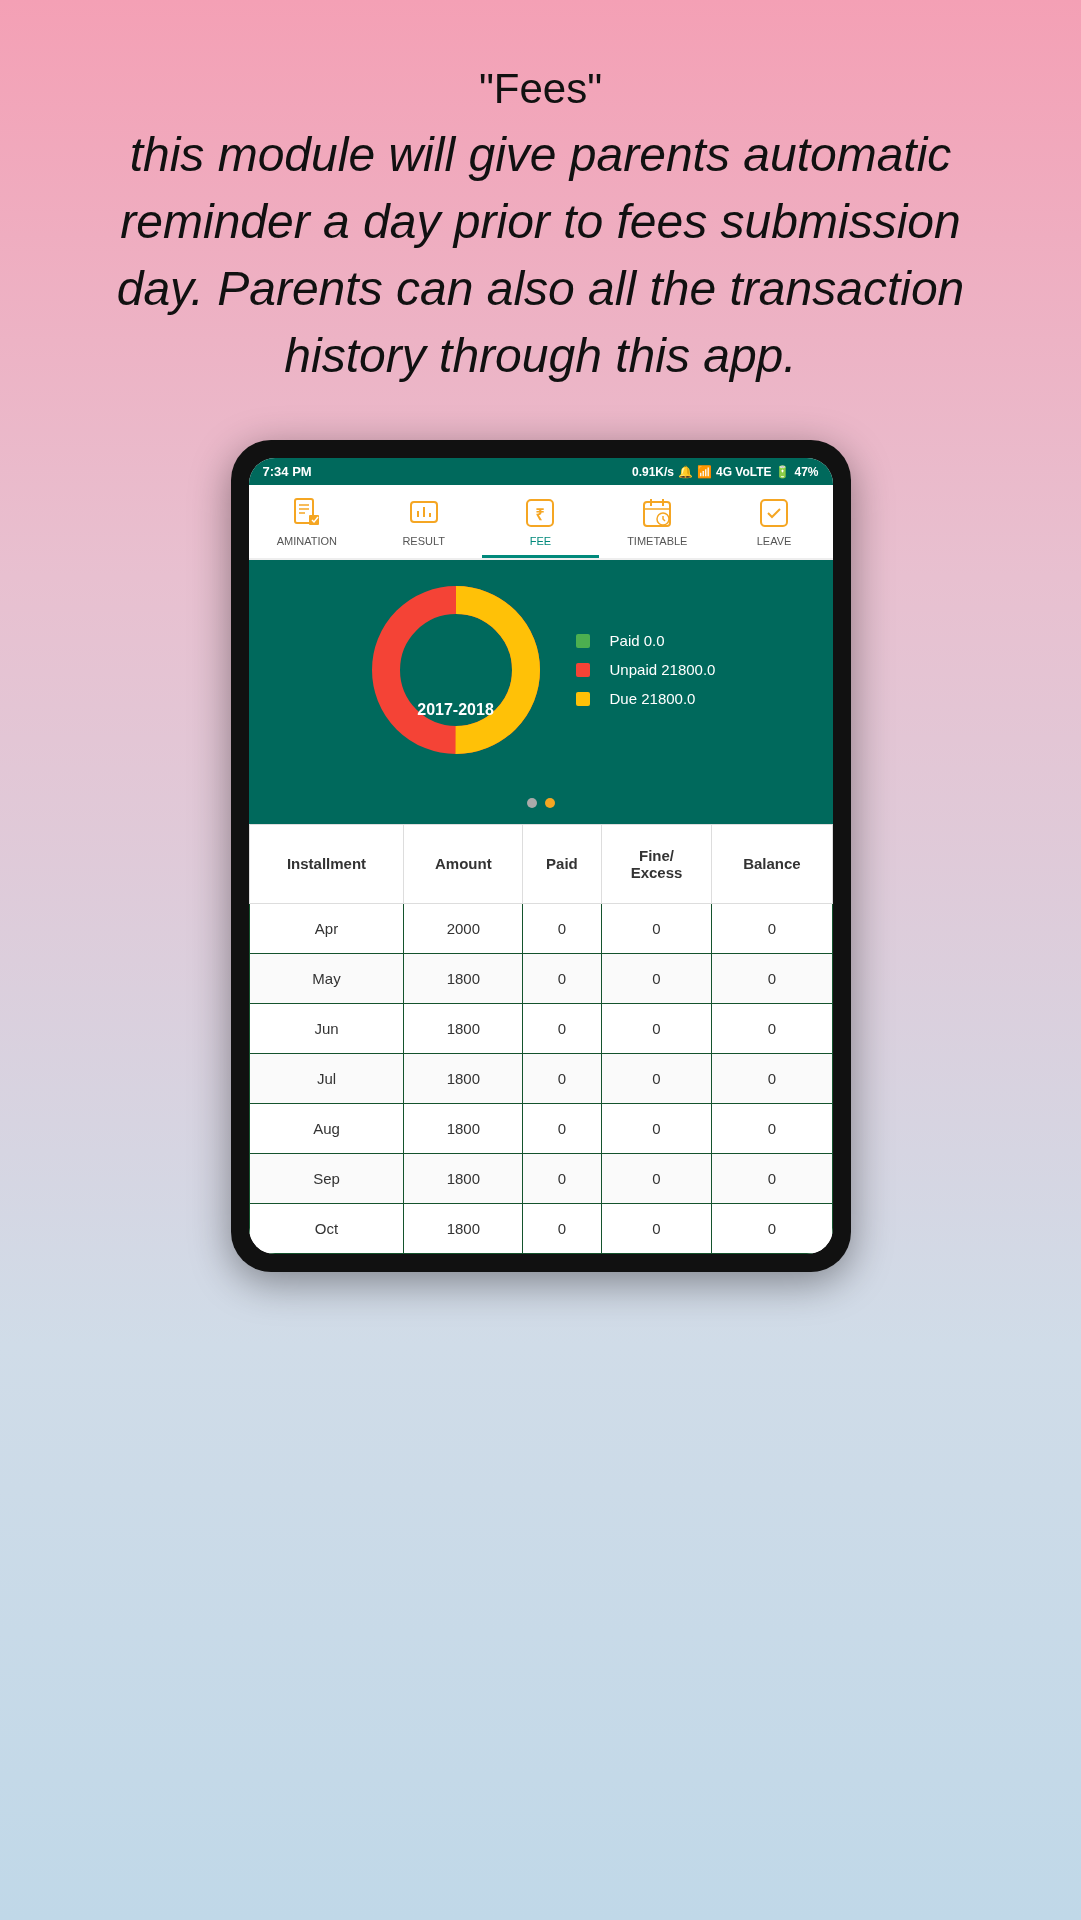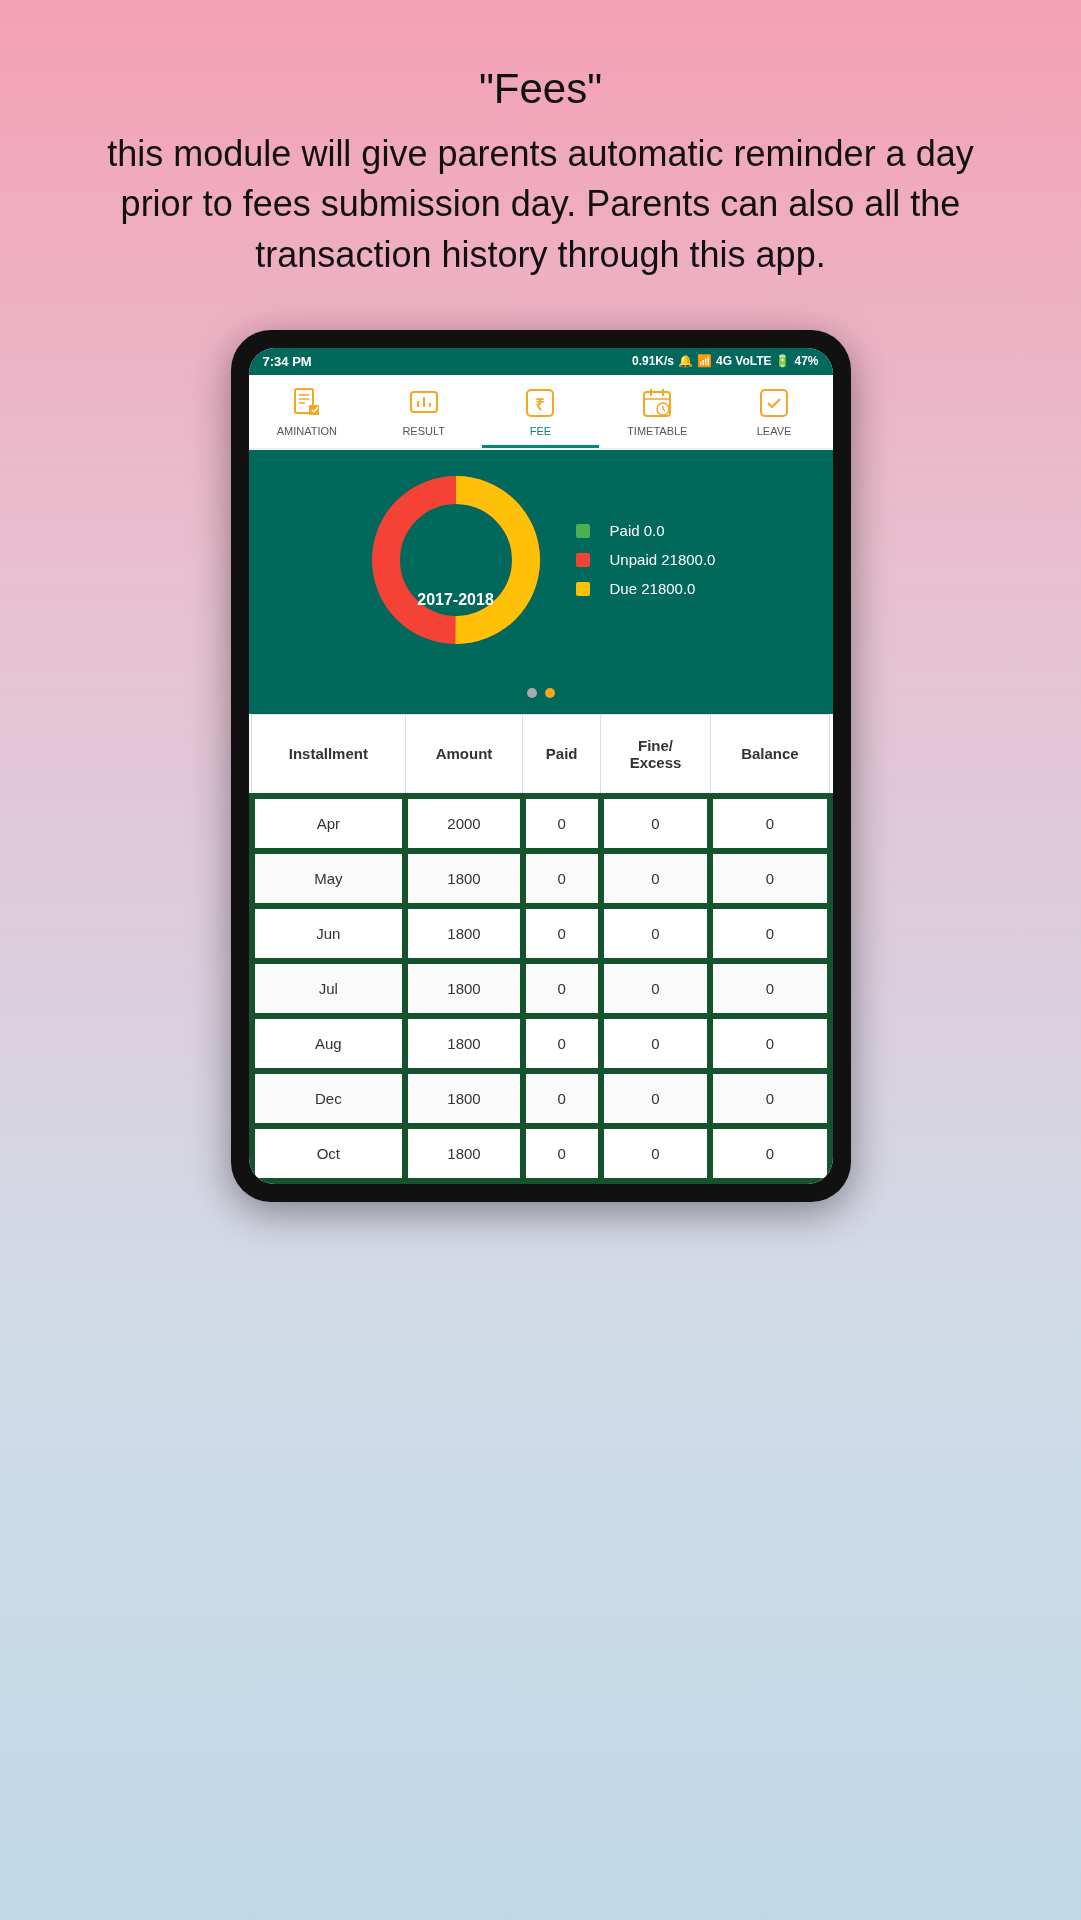--- a/index.html
+++ b/index.html
@@ -34,21 +34,21 @@
       border-radius: 26px;
       overflow: hidden;
       background: #fff;
     }
 
     .status-bar {
       background: #00695c;
       color: #fff;
       font-size: 13px;
       display: flex;
-      align-items: flex-start;
+      align-items: flex-end;
       justify-content: space-between;
       padding: 6px 14px;
     }
 
     .status-left { font-weight: bold; }
     .status-right { display: flex; align-items: center; gap: 4px; font-size: 12px; font-weight: bold; }
 
     .nav-tabs {
       background: #fff;
       display: flex;
@@ -168,32 +168,32 @@
       font-weight: bold;
       color: #333;
       border: 1px solid #ddd;
       background: #fff;
     }
 
     .fee-table td {
       padding: 16px 8px;
       text-align: center;
       color: #333;
-      border: 6px solid #14532d;
+      border: 1px solid #14532d;
     }
 
     .fee-table tr:nth-child(even) td { background: #fafafa; }
     .fee-table tr:nth-child(odd) td { background: #fff; }
   </style>
 </head>
 <body>
 
 <div class="header-text">
   <div>"Fees"</div>
-  <div style="font-size:36px;margin-top:10px;">this module will give parents automatic reminder a day prior to fees submission day. Parents can also all the transaction history through this app.</div>
+  <div style="font-size:48px;margin-top:2px;font-style:italic;">this module will give parents automatic reminder a day prior to fees submission day. Parents can also all the transaction history through this app.</div>
 </div>
 
 <div class="phone-frame">
   <div class="phone-inner">
 
     <div class="status-bar">
       <span class="status-left">7:34 PM</span>
       <span class="status-right">
         <span>0.91K/s</span>
         <span>🔔</span>
@@ -341,21 +341,21 @@
       <td>0</td>
     </tr>
           <tr>
       <td>Aug</td>
       <td>1800</td>
       <td>0</td>
       <td>0</td>
       <td>0</td>
     </tr>
           <tr>
-      <td>Dec</td>
+      <td>Sep</td>
       <td>1800</td>
       <td>0</td>
       <td>0</td>
       <td>0</td>
     </tr>
           <tr>
       <td>Oct</td>
       <td>1800</td>
       <td>0</td>
       <td>0</td>

